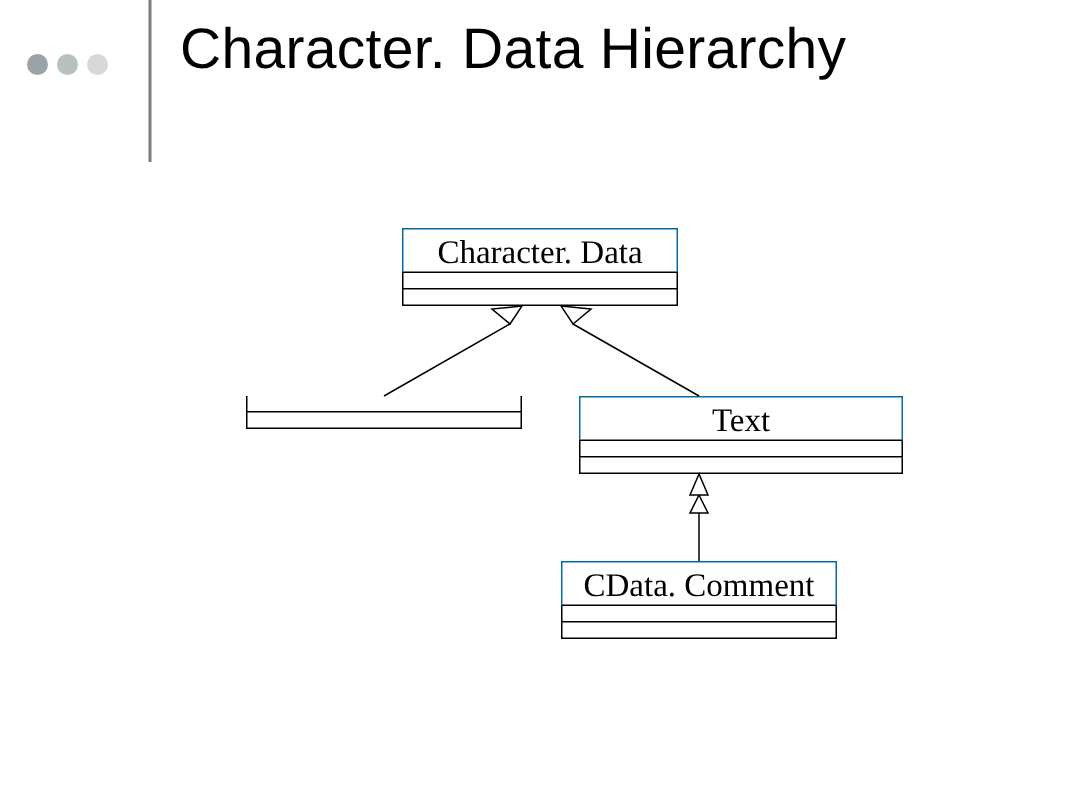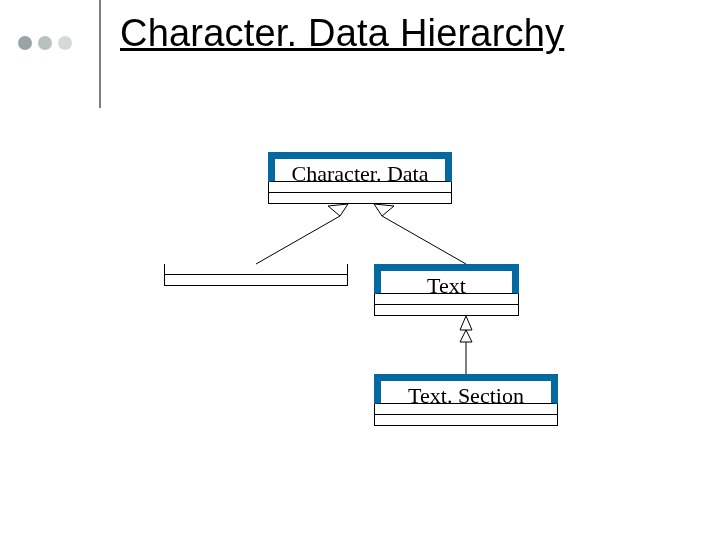--- a/index.html
+++ b/index.html
@@ -42,49 +42,48 @@
   }
 
   .title {
     position: absolute;
     left: 120px;
     top: 12px;
     font-family: Arial, Helvetica, sans-serif;
     font-size: 38px;
     color: #000;
     letter-spacing: 0.2px;
-    text-decoration: underline;
   }
 
   
   .uml {
     position: absolute;
     background: #fff;
     box-sizing: border-box;
   }
   .uml .name {
-    border: 7px solid #0369a1;
+    border: 1px solid #0369a1;
     border-bottom: 1px solid #000;
     text-align: center;
     font-size: 22px;
     line-height: 30px;
     height: 30px;
     box-sizing: border-box;
   }
   .uml .sec {
     border-left: 1px solid #000;
     border-right: 1px solid #000;
     border-bottom: 1px solid #000;
     height: 11px;
     box-sizing: border-box;
   }
 
   .box-cd   { left: 268px; top: 152px; width: 184px; }
   .box-cmt  { left: 164px; top: 264px; width: 184px; }
-  .box-txt  { left: 374px; top: 264px; width: 145px; border-radius: 13px; }
+  .box-txt  { left: 386px; top: 264px; width: 216px; border-radius: 13px; }
   .box-cds  { left: 374px; top: 374px; width: 184px; }
 
   .edges {
     position: absolute;
     left: 0; top: 0;
     width: 720px; height: 540px;
     pointer-events: none;
   }
   .edges line, .edges polygon {
     stroke: #000;
@@ -118,21 +117,21 @@
     <div class="sec"></div>
   </div>
 
   <div class="uml box-txt">
     <div class="name">Text</div>
     <div class="sec"></div>
     <div class="sec"></div>
   </div>
 
   <div class="uml box-cds">
-    <div class="name">Text. Section</div>
+    <div class="name">CData. Comment</div>
     <div class="sec"></div>
     <div class="sec"></div>
   </div>
 
   <svg class="edges" viewBox="0 0 720 540">
 
     <line x1="256" y1="264" x2="340" y2="216"></line>
     <polygon points="340,216 348,204 328,206"></polygon>
 
     <line x1="466" y1="264" x2="382" y2="216"></line>

